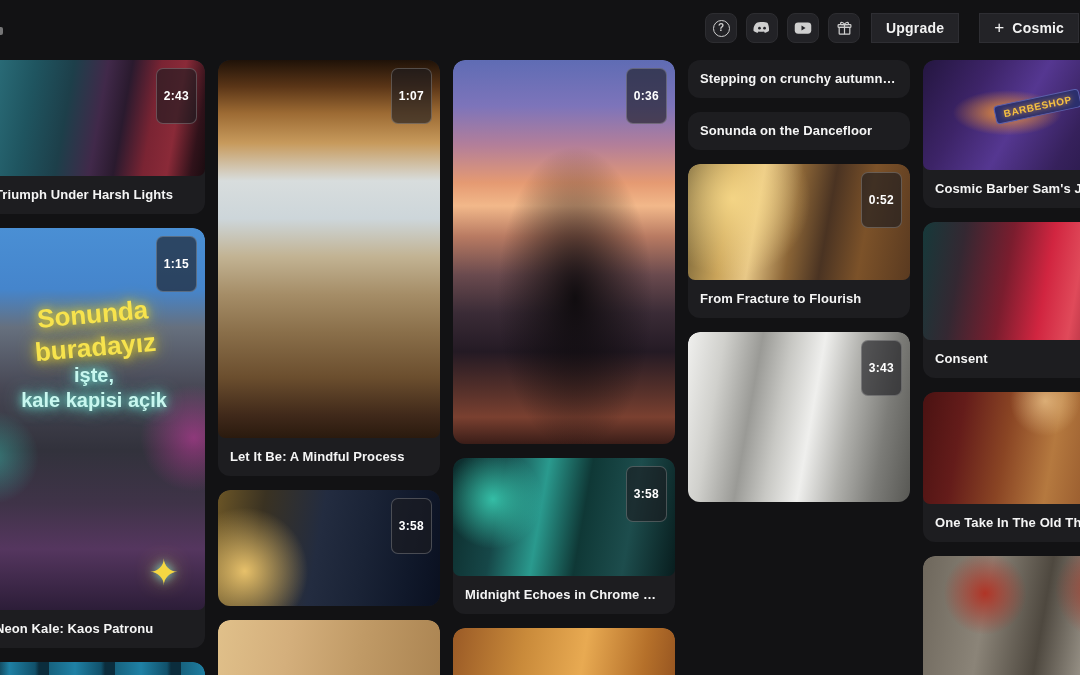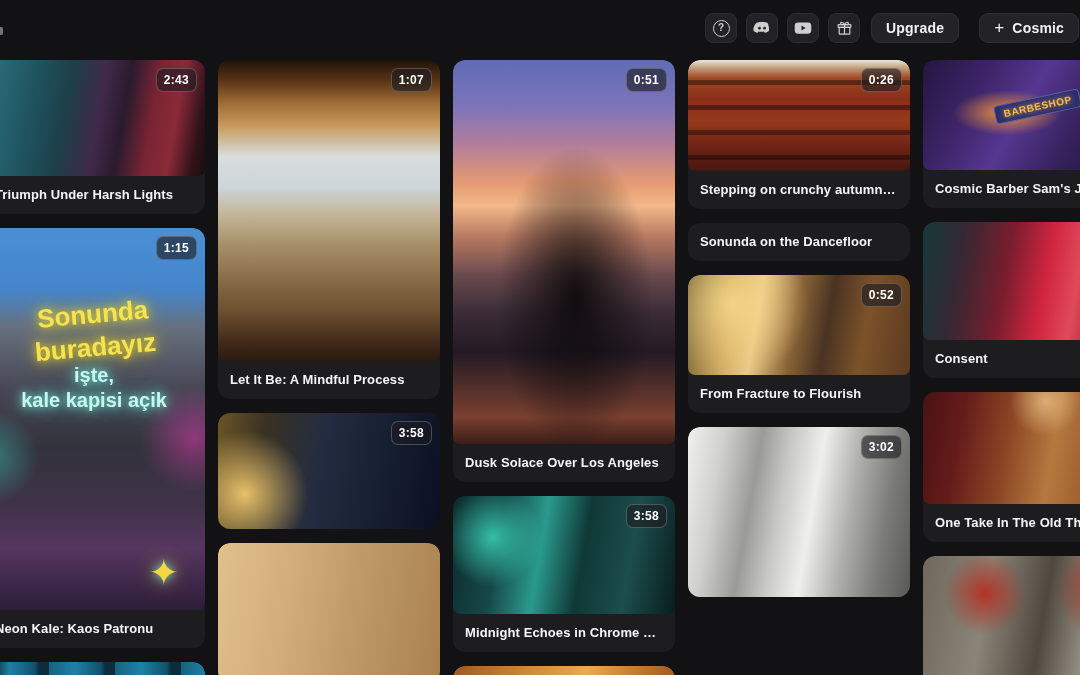--- a/index.html
+++ b/index.html
@@ -14,35 +14,35 @@
   .header-actions{position:absolute;left:705px;top:13px;display:flex;align-items:center;}
   .icon-btn{
     width:32px;height:30px;border-radius:8px;background:#222226;border:1px solid #2d2d31;
     display:flex;align-items:center;justify-content:center;margin-right:9px;cursor:pointer;box-sizing:border-box;
   }
   .qmark{
     width:15px;height:15px;border:1.5px solid #cfcfcf;border-radius:50%;color:#cfcfcf;
     font-size:10px;font-weight:700;display:flex;align-items:center;justify-content:center;line-height:1;
   }
   .pill-btn{
-    height:30px;border-radius:9px;background:#232327;border:1px solid #2e2e33;color:#f2f2f2;
+    height:30px;border-radius:0;background:#232327;border:1px solid #2e2e33;color:#f2f2f2;
     font-size:14px;font-weight:700;display:flex;align-items:center;padding:0 14px;cursor:pointer;
     box-sizing:border-box;white-space:nowrap;letter-spacing:.2px;
   }
   .pill-btn.upgrade{margin-left:2px;}
   .pill-btn.create{margin-left:20px;}
   .plus-glyph{font-size:17px;font-weight:400;margin-right:8px;line-height:1;transform:translateY(-1px);}
   
   .gallery{position:absolute;left:-17px;top:60px;display:flex;gap:13px;}
   .col{display:flex;flex-direction:column;gap:14px;width:222px;flex:0 0 222px;}
   .card{background:#1d1d20;border-radius:12px;overflow:hidden;position:relative;cursor:pointer;}
   .thumb{width:100%;position:relative;border-radius:12px 12px 7px 7px;overflow:hidden;}
   .badge{
     position:absolute;top:8px;right:8px;background:rgba(28,28,32,.62);border:1px solid rgba(255,255,255,.22);
-    color:#fff;font-size:12px;font-weight:700;padding:4px 7px;border-radius:7px;letter-spacing:.3px;
+    color:#fff;font-size:12px;font-weight:700;padding:20px 7px;border-radius:7px;letter-spacing:.3px;
   }
   .title{
     height:38px;box-sizing:border-box;padding:11px 12px;color:#f5f5f5;font-size:13px;font-weight:700;
     white-space:nowrap;overflow:hidden;text-overflow:ellipsis;letter-spacing:.1px;
   }
   .neon-lines{position:absolute;left:0;right:0;top:70px;text-align:center;pointer-events:none;}
   .neon-line{font-weight:700;line-height:1.25;}
   .neon-star{position:absolute;right:26px;bottom:16px;font-size:36px;color:#f5d742;
     text-shadow:0 0 10px rgba(120,240,220,.9),0 0 20px rgba(245,215,66,.8);pointer-events:none;}
   .neon-sign{
@@ -115,70 +115,66 @@
           <span class="badge">1:15</span>
         </div>
         <div class="title">Neon Kale: Kaos Patronu</div>
       </article>
       <article class="card">
         <div class="thumb" style="height: 140px; background: linear-gradient(90deg, rgb(5, 7, 10) 0%, rgba(5, 7, 10, 0) 12%), repeating-linear-gradient(90deg, rgb(23, 98, 126) 0px, rgb(31, 129, 165) 26px, rgb(17, 81, 107) 52px, rgb(11, 45, 61) 56px, rgb(11, 45, 61) 66px);"></div>
       </article>
     </div>
     <div class="col">
       <article class="card">
-        <div class="thumb" style="height: 301px; background: linear-gradient(rgb(31, 18, 8) 0%, rgb(90, 53, 23) 7%, rgb(156, 106, 51) 14%, rgb(199, 154, 92) 22%, rgb(216, 221, 221) 32%, rgb(205, 214, 218) 42%, rgb(194, 179, 147) 52%, rgb(165, 141, 103) 62%, rgb(138, 111, 74) 72%, rgb(107, 78, 46) 84%, rgb(64, 41, 26) 94%, rgb(42, 26, 14) 100%);">
+        <div class="thumb" style="height: 378px; background: linear-gradient(rgb(31, 18, 8) 0%, rgb(90, 53, 23) 7%, rgb(156, 106, 51) 14%, rgb(199, 154, 92) 22%, rgb(216, 221, 221) 32%, rgb(205, 214, 218) 42%, rgb(194, 179, 147) 52%, rgb(165, 141, 103) 62%, rgb(138, 111, 74) 72%, rgb(107, 78, 46) 84%, rgb(64, 41, 26) 94%, rgb(42, 26, 14) 100%);">
           <span class="badge">1:07</span>
         </div>
         <div class="title">Let It Be: A Mindful Process</div>
       </article>
       <article class="card">
         <div class="thumb" style="height: 116px; background: radial-gradient(circle at 12% 70%, rgba(240, 200, 110, 0.95) 0%, rgba(240, 200, 110, 0) 30%), linear-gradient(100deg, rgb(107, 85, 38) 0%, rgb(58, 50, 34) 20%, rgb(35, 44, 64) 45%, rgb(26, 35, 54) 65%, rgb(16, 24, 42) 85%, rgb(10, 16, 32) 100%);">
           <span class="badge">3:58</span>
         </div>
       </article>
       <article class="card">
         <div class="thumb" style="height: 140px; background: linear-gradient(100deg, rgb(224, 192, 138) 0%, rgb(212, 175, 124) 30%, rgb(192, 154, 102) 60%, rgb(168, 129, 79) 100%);"></div>
       </article>
     </div>
     <div class="col">
       <article class="card">
         <div class="thumb" style="height: 384px; background: radial-gradient(at 55% 62%, rgba(10, 8, 10, 0.9) 0%, rgba(10, 8, 10, 0) 45%), linear-gradient(rgb(95, 108, 180) 0%, rgb(125, 116, 186) 12%, rgb(178, 126, 154) 22%, rgb(229, 154, 114) 32%, rgb(242, 184, 138) 38%, rgb(184, 122, 98) 46%, rgb(106, 74, 78) 56%, rgb(58, 43, 54) 66%, rgb(36, 26, 36) 76%, rgb(85, 48, 42) 86%, rgb(122, 64, 48) 93%, rgb(58, 29, 24) 100%);">
-          <span class="badge">0:51</span>
+          <span class="badge">0:36</span>
         </div>
-        <div class="title">Dusk Solace Over Los Angeles</div>
       </article>
       <article class="card">
         <div class="thumb" style="height: 118px; background: radial-gradient(circle at 18% 35%, rgba(60, 220, 190, 0.8) 0%, rgba(60, 220, 190, 0) 25%), linear-gradient(100deg, rgb(12, 43, 43) 0%, rgb(22, 71, 72) 22%, rgb(42, 154, 142) 40%, rgb(15, 56, 54) 58%, rgb(29, 77, 77) 78%, rgb(8, 29, 30) 100%);">
           <span class="badge">3:58</span>
         </div>
         <div class="title">Midnight Echoes in Chrome and ...</div>
       </article>
       <article class="card">
         <div class="thumb" style="height: 140px; background: linear-gradient(100deg, rgb(154, 90, 38) 0%, rgb(201, 138, 58) 30%, rgb(232, 170, 82) 55%, rgb(181, 112, 42) 80%, rgb(138, 74, 29) 100%);"></div>
       </article>
     </div>
     <div class="col">
       <article class="card">
-        <div class="thumb" style="height: 111px; background: repeating-linear-gradient(rgba(0, 0, 0, 0) 0px, rgba(0, 0, 0, 0) 20px, rgba(20, 5, 5, 0.45) 20px, rgba(20, 5, 5, 0.45) 25px), linear-gradient(rgb(236, 232, 222) 0%, rgb(201, 169, 138) 6%, rgb(160, 74, 36) 16%, rgb(138, 46, 26) 35%, rgb(150, 57, 28) 55%, rgb(107, 34, 20) 80%, rgb(69, 23, 16) 100%);">
-          <span class="badge">0:26</span>
-        </div>
         <div class="title">Stepping on crunchy autumn lea...</div>
       </article>
       <article class="card">
         <div class="title">Sonunda on the Dancefloor</div>
       </article>
       <article class="card">
-        <div class="thumb" style="height: 100px; background: radial-gradient(circle at 20% 30%, rgba(250, 220, 140, 0.85) 0%, rgba(250, 220, 140, 0) 40%), linear-gradient(100deg, rgb(107, 90, 51) 0%, rgb(202, 164, 90) 20%, rgb(232, 200, 135) 32%, rgb(138, 100, 54) 48%, rgb(74, 51, 34) 62%, rgb(124, 82, 41) 78%, rgb(90, 58, 32) 100%);">
+        <div class="thumb" style="height: 116px; background: radial-gradient(circle at 20% 30%, rgba(250, 220, 140, 0.85) 0%, rgba(250, 220, 140, 0) 40%), linear-gradient(100deg, rgb(107, 90, 51) 0%, rgb(202, 164, 90) 20%, rgb(232, 200, 135) 32%, rgb(138, 100, 54) 48%, rgb(74, 51, 34) 62%, rgb(124, 82, 41) 78%, rgb(90, 58, 32) 100%);">
           <span class="badge">0:52</span>
         </div>
         <div class="title">From Fracture to Flourish</div>
       </article>
       <article class="card">
         <div class="thumb" style="height: 170px; background: linear-gradient(100deg, rgb(240, 240, 238) 0%, rgb(208, 208, 204) 15%, rgb(154, 154, 150) 30%, rgb(200, 200, 196) 42%, rgb(239, 239, 237) 55%, rgb(176, 176, 172) 70%, rgb(124, 124, 120) 85%, rgb(88, 88, 84) 100%);">
-          <span class="badge">3:02</span>
+          <span class="badge">3:43</span>
         </div>
       </article>
     </div>
     <div class="col">
       <article class="card">
         <div class="thumb" style="height: 110px; background: radial-gradient(at 38% 48%, rgba(245, 150, 50, 0.95) 0%, rgba(245, 150, 50, 0) 28%), linear-gradient(120deg, rgb(36, 22, 64) 0%, rgb(61, 36, 104) 25%, rgb(85, 55, 145) 45%, rgb(54, 33, 92) 68%, rgb(29, 18, 56) 100%);">
           <div class="neon-sign">BARBESHOP</div>
         </div>
         <div class="title">Cosmic Barber Sam's Jour...</div>
       </article>

